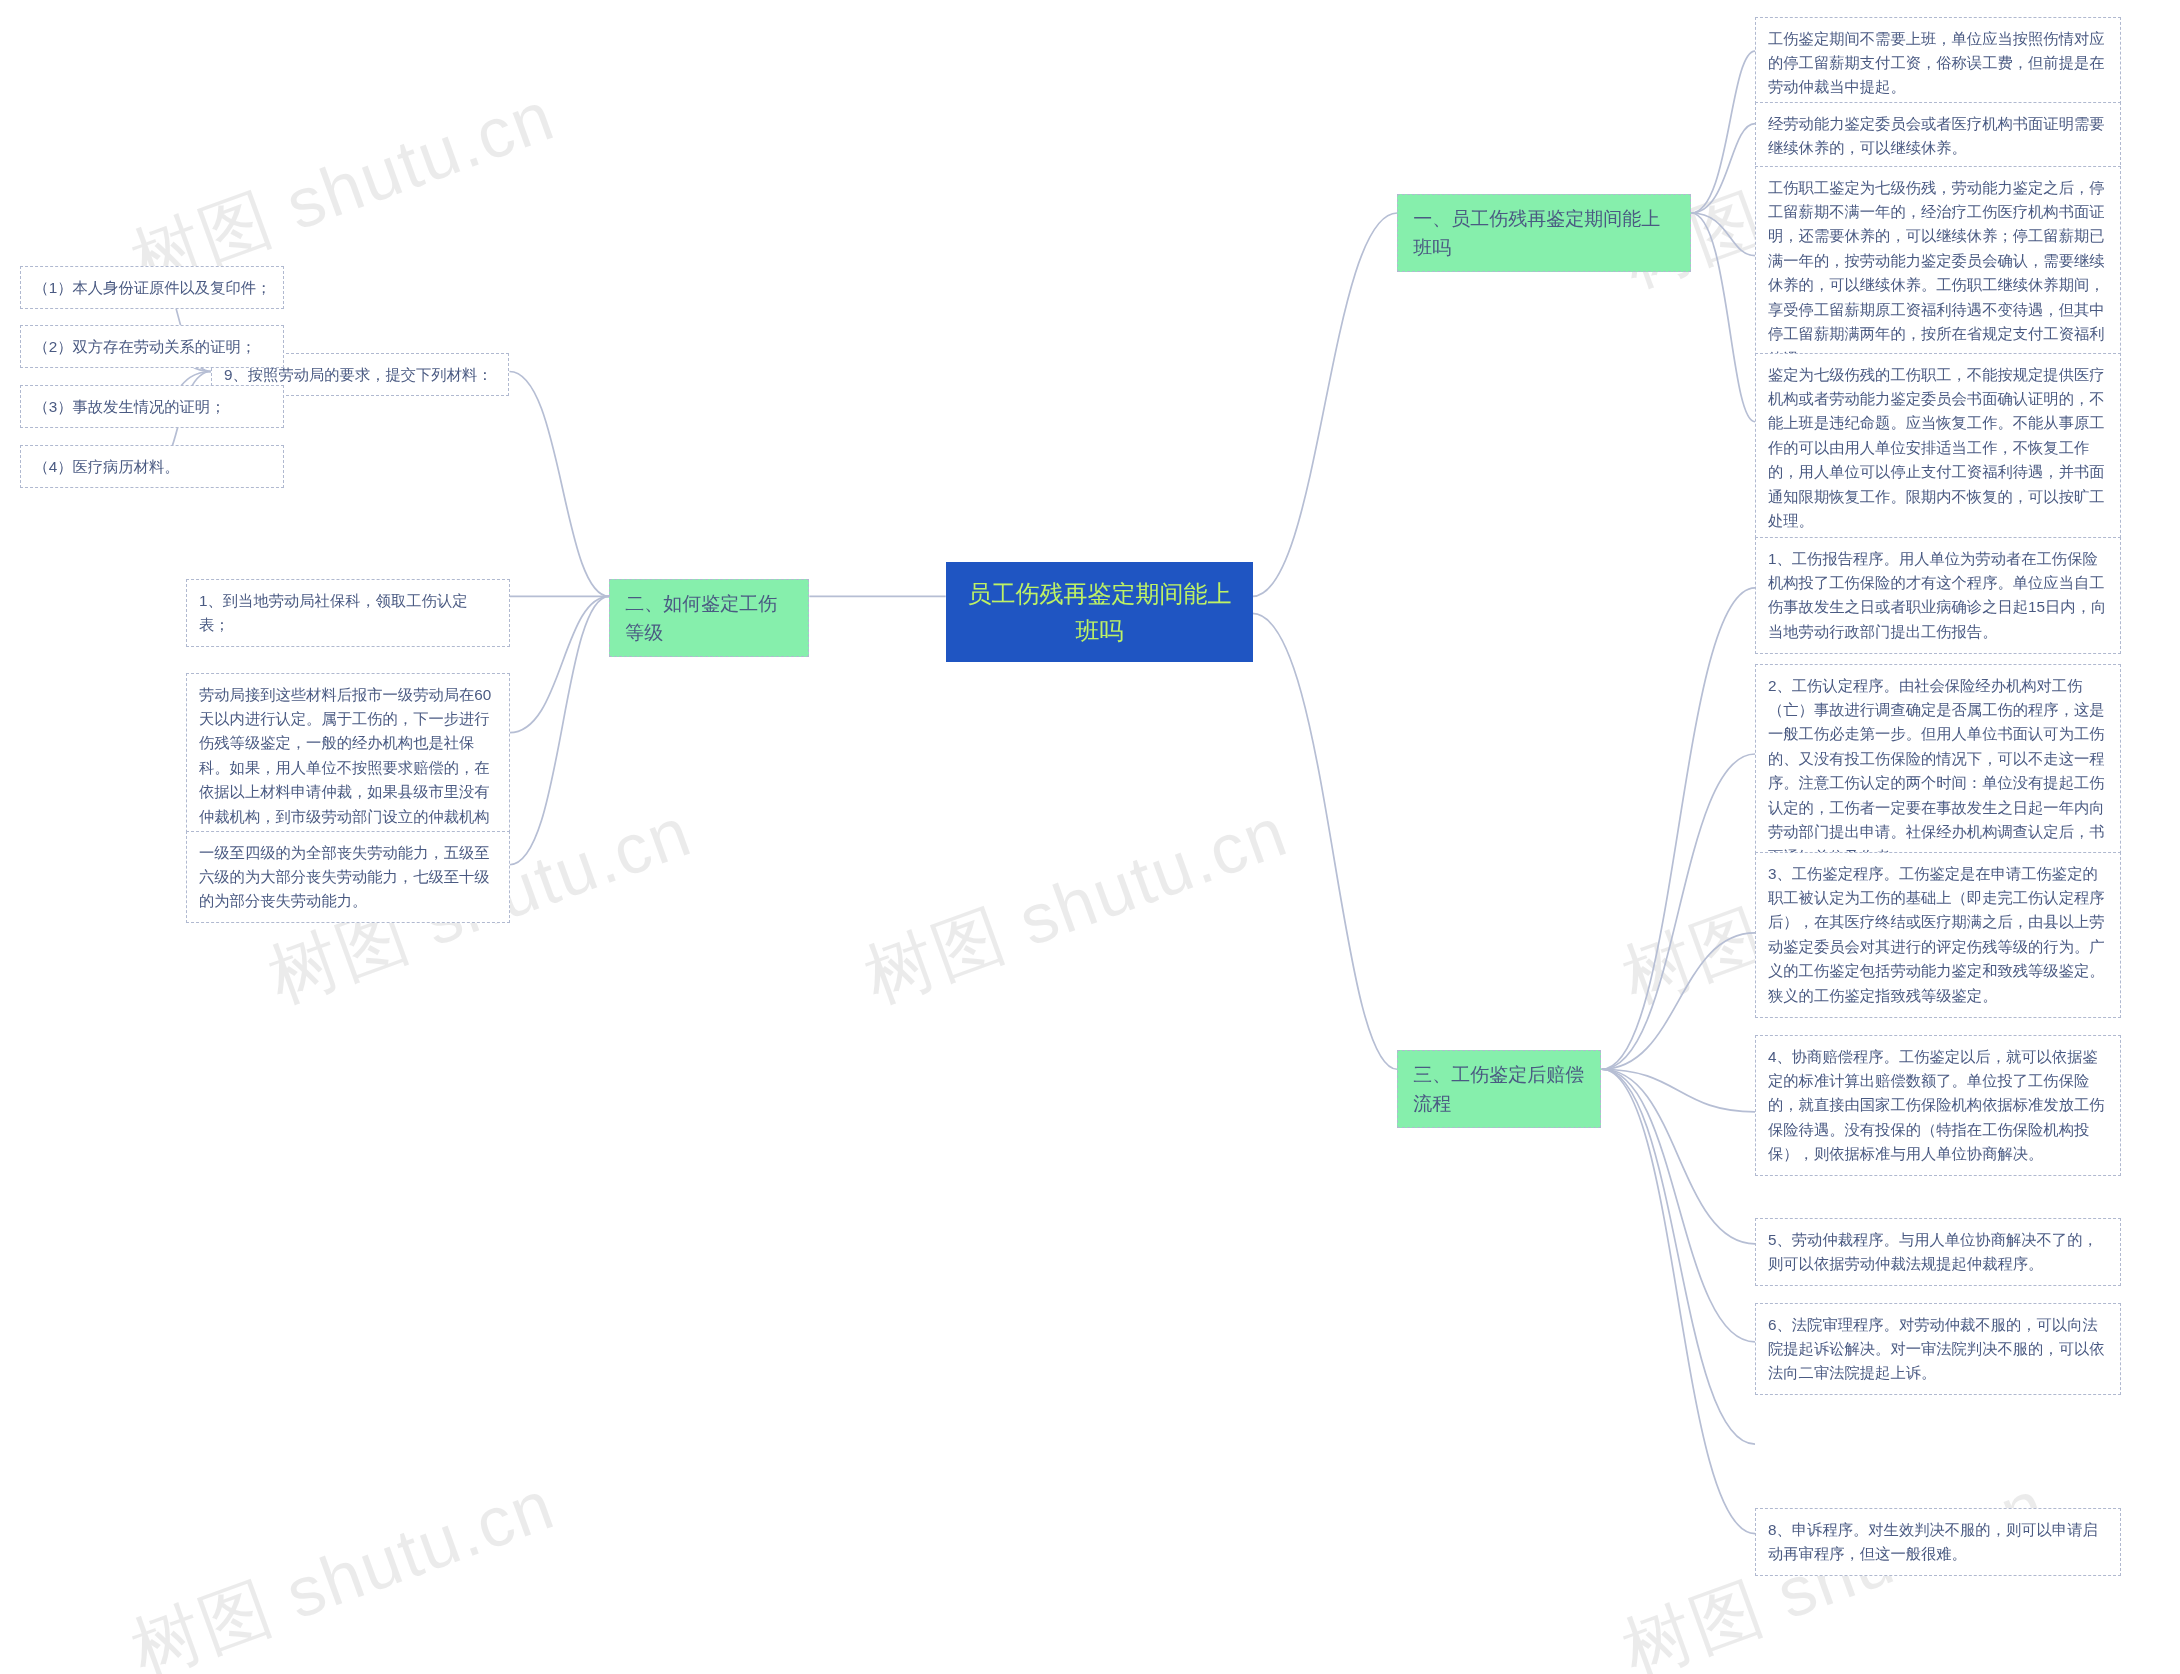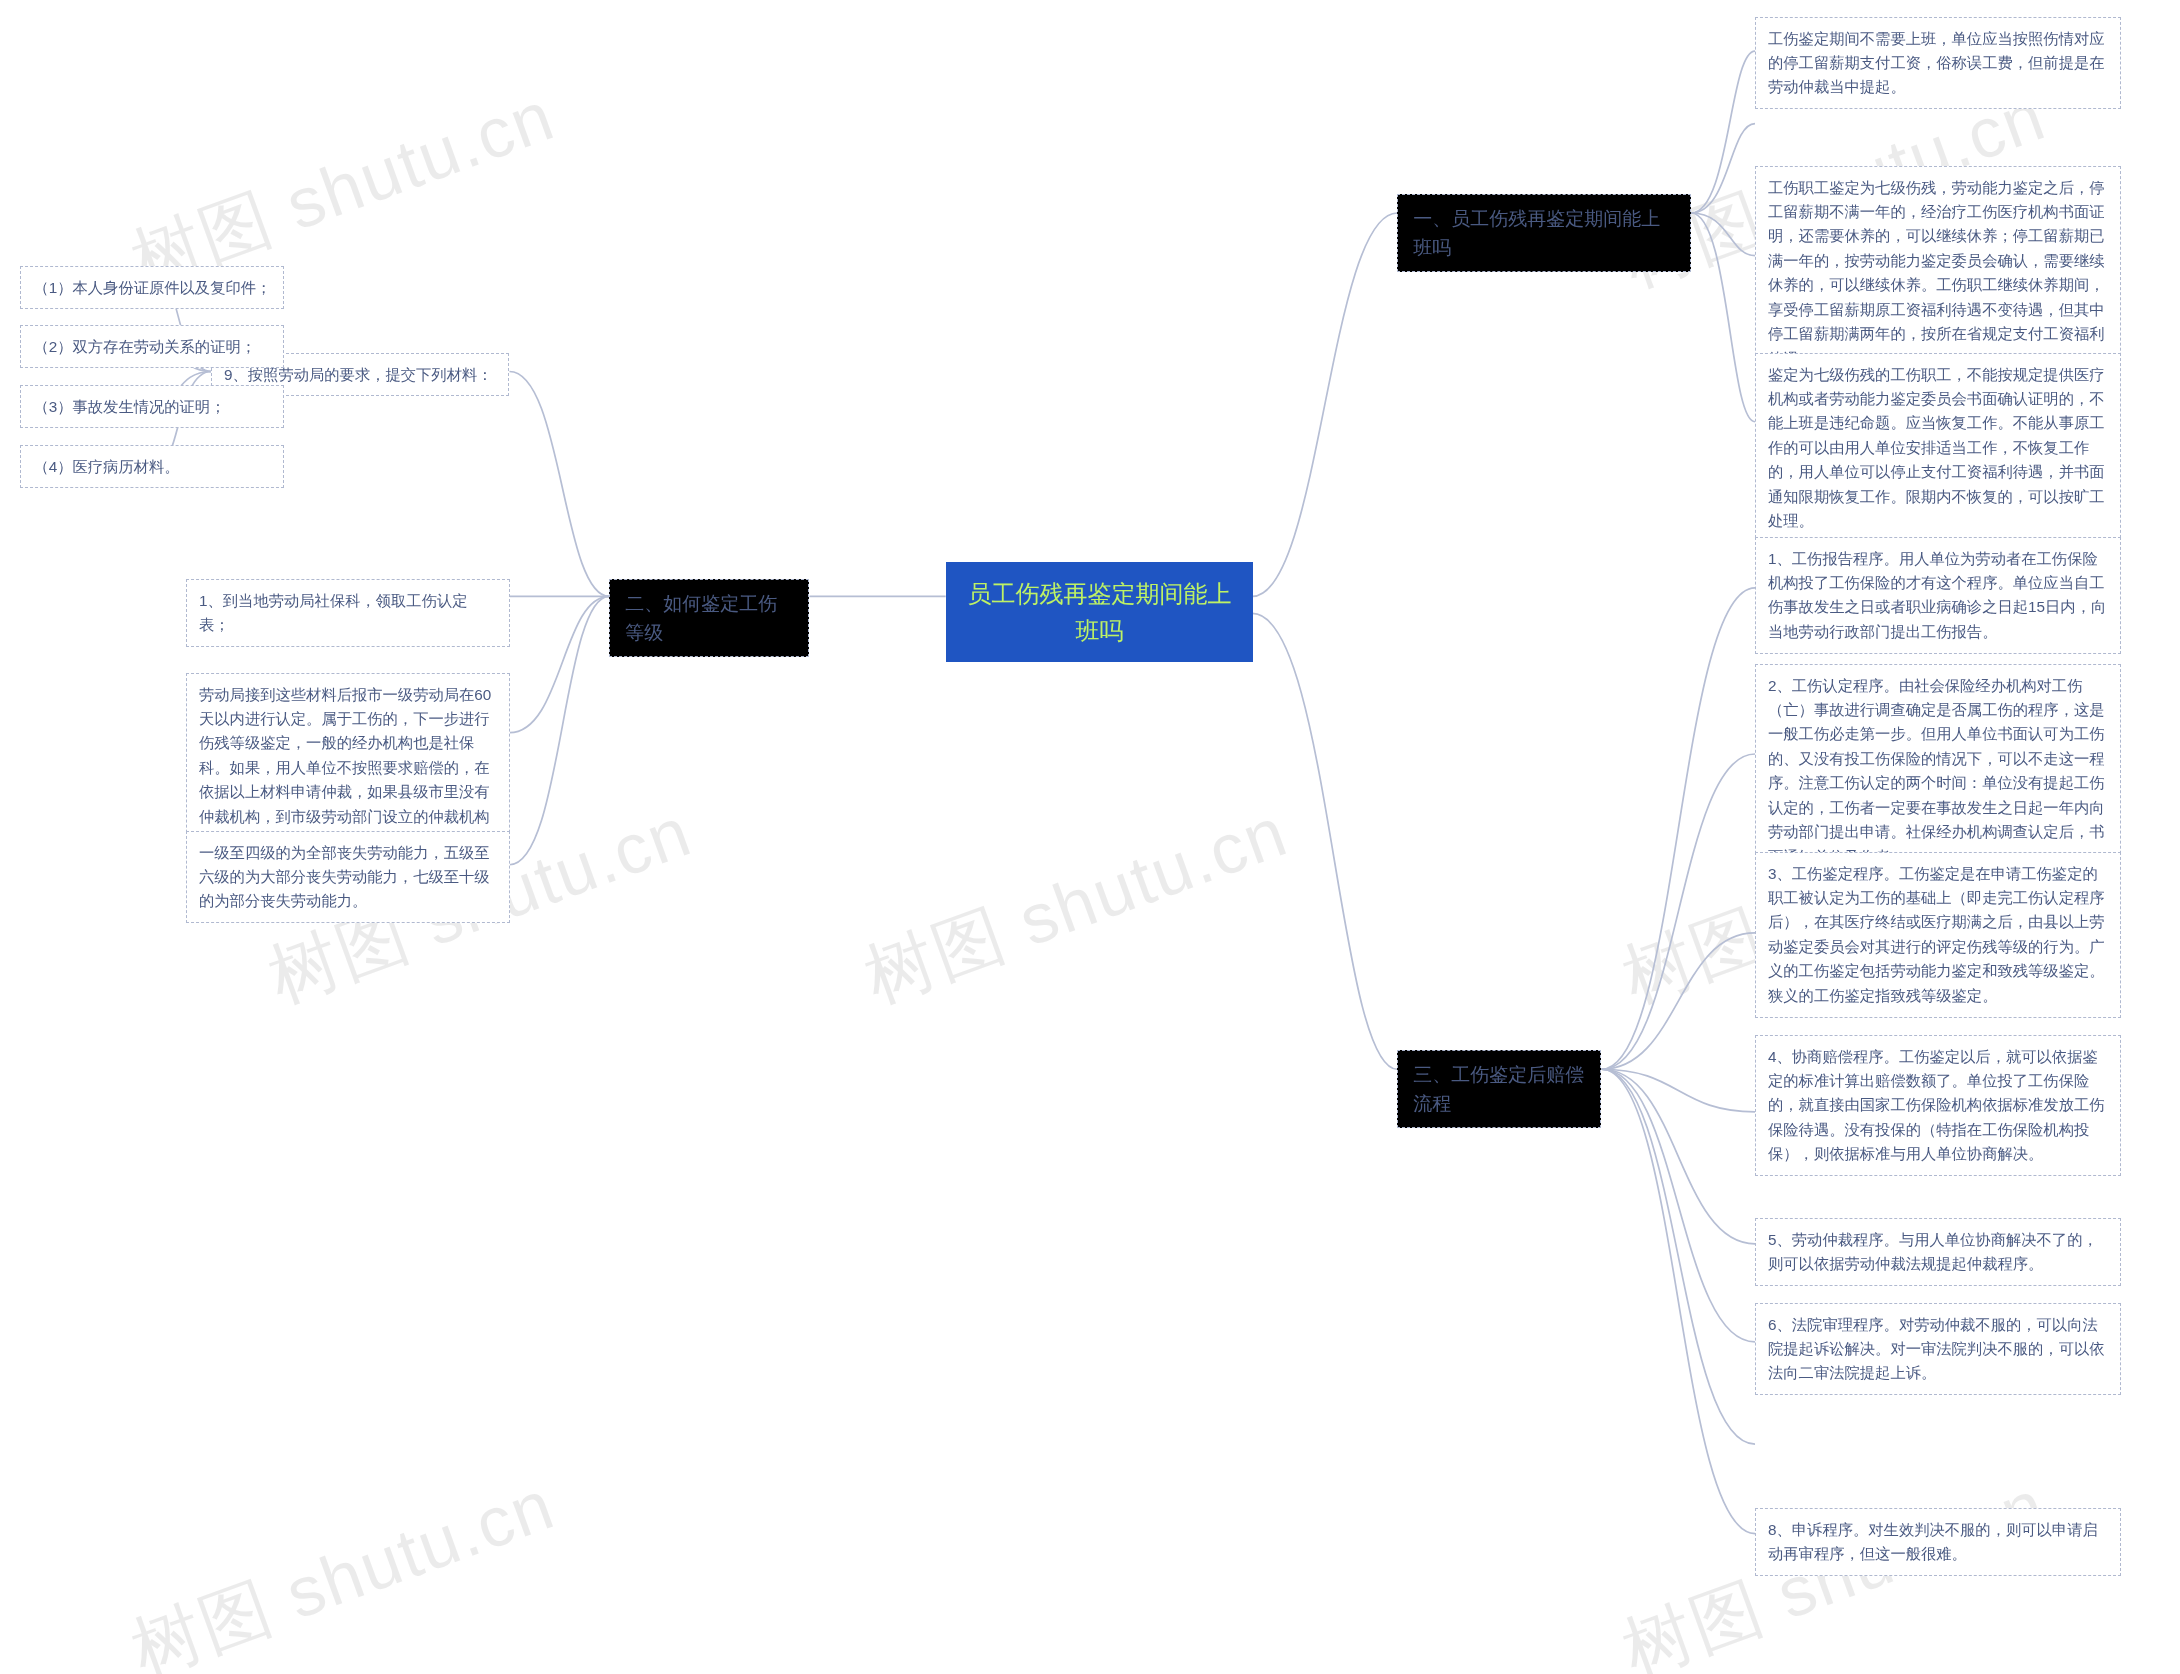--- a/index.html
+++ b/index.html
@@ -43,21 +43,21 @@
     text-align: center;
     border: 1.7px dashed transparent;
     width: 307px;
   }
   .branch {
     border: 1.7px dashed #b0b9d0;
     padding: 8.5px 15.3px;
     text-align: left;
     color: #4a5a82;
     font-size: 19px;
-    background: #000000;
+    background: #86efac;
   }
   .leaf {
     border: 1.7px dashed #b0b9d0;
     padding: 8.5px 12px;
     text-align: left;
     color: #4a5a82;
     background: #fff;
     font-size: 15.3px;
     line-height: 1.6;
   }
@@ -122,20 +122,21 @@
     <path d="M248 436 C210 436 210 400 190 400"></path>
     <path d="M248 436 C210 436 210 470 190 470"></path>
     <path d="M248 436 C210 436 210 540 190 540"></path>
   </svg>
 
   <div class="node root" style="left:946px; top:562px;">员工伤残再鉴定期间能上班吗</div>
 
   <div class="node branch" style="left:1397px; top:194px; width:294px;">一、员工伤残再鉴定期间能上班吗</div>
 
   <div class="node leaf" style="left:1755px; top:17px; width:366px;">工伤鉴定期间不需要上班，单位应当按照伤情对应的停工留薪期支付工资，俗称误工费，但前提是在劳动仲裁当中提起。</div>
+  <div class="node leaf" style="left:1755px; top:102px; width:366px;">经劳动能力鉴定委员会或者医疗机构书面证明需要继续休养的，可以继续休养。</div>
   <div class="node leaf" style="left:1755px; top:166px; width:366px;">工伤职工鉴定为七级伤残，劳动能力鉴定之后，停工留薪期不满一年的，经治疗工伤医疗机构书面证明，还需要休养的，可以继续休养；停工留薪期已满一年的，按劳动能力鉴定委员会确认，需要继续休养的，可以继续休养。工伤职工继续休养期间，享受停工留薪期原工资福利待遇不变待遇，但其中停工留薪期满两年的，按所在省规定支付工资福利待遇。</div>
   <div class="node leaf" style="left:1755px; top:353px; width:366px;">鉴定为七级伤残的工伤职工，不能按规定提供医疗机构或者劳动能力鉴定委员会书面确认证明的，不能上班是违纪命题。应当恢复工作。不能从事原工作的可以由用人单位安排适当工作，不恢复工作的，用人单位可以停止支付工资福利待遇，并书面通知限期恢复工作。限期内不恢复的，可以按旷工处理。</div>
 
   <div class="node branch" style="left:609px; top:579px; width:200px;">二、如何鉴定工伤等级</div>
 
   <div class="node leaf" style="left:186px; top:579px; width:324px;">1、到当地劳动局社保科，领取工伤认定表；</div>
 
   <div class="node leaf" style="left:211px; top:353px; width:298px;">9、按照劳动局的要求，提交下列材料：</div>
 
   <div class="node leaf" style="left:20.4px; top:266px; width:264px;">（1）本人身份证原件以及复印件；</div>

